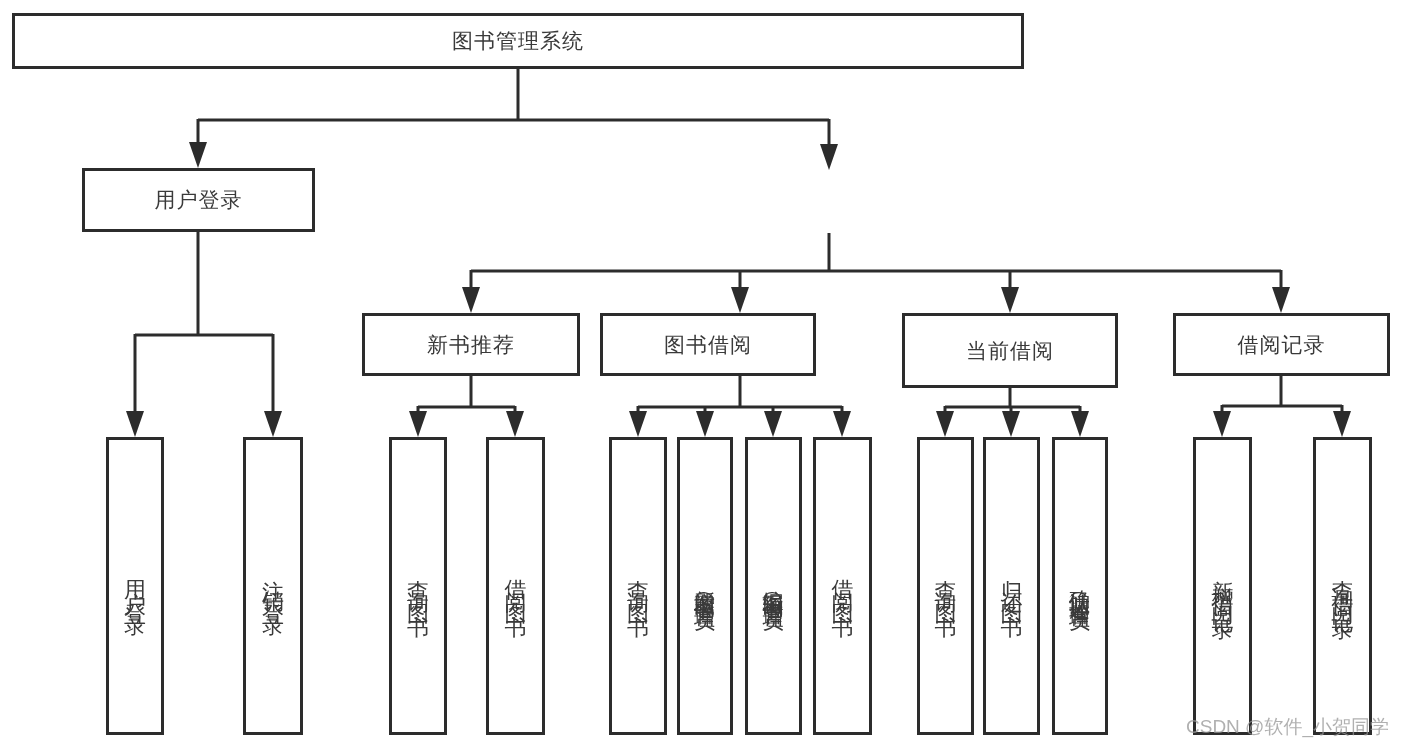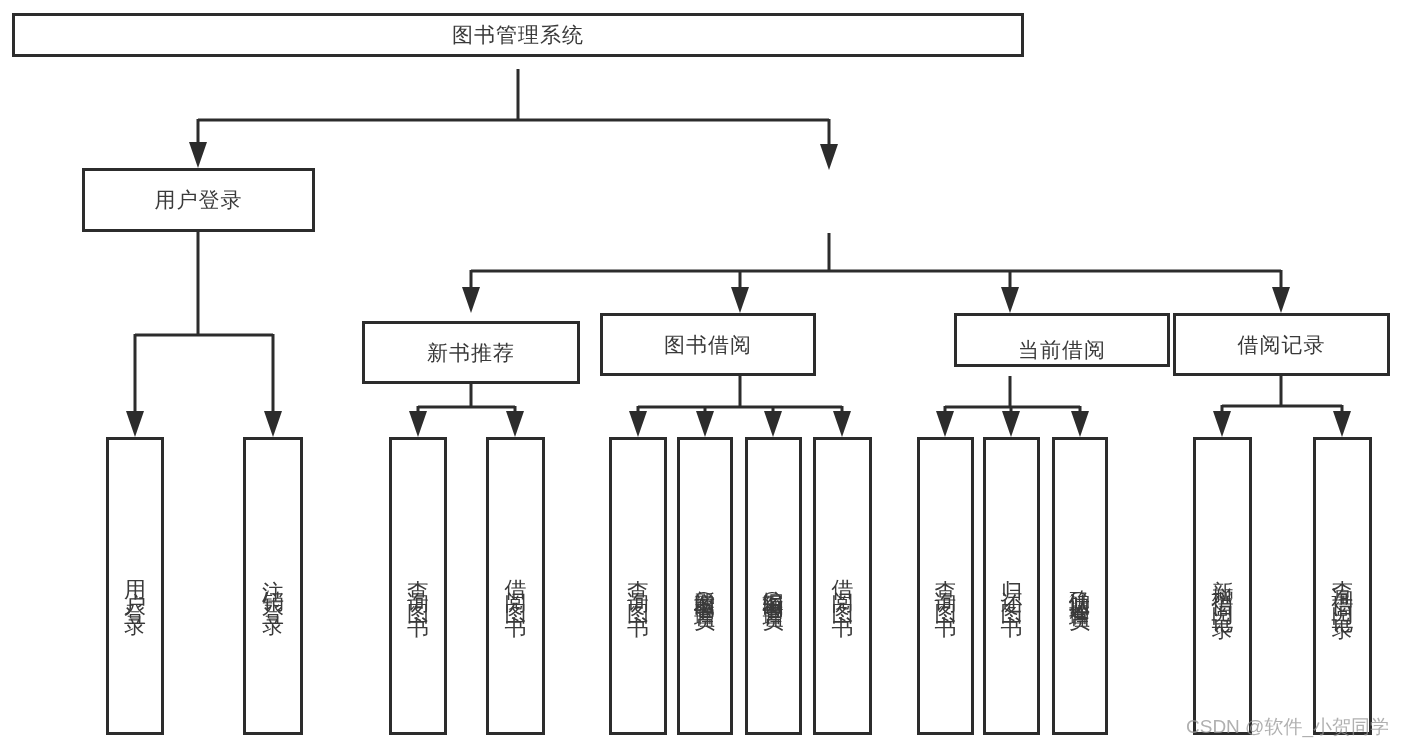--- a/index.html
+++ b/index.html
@@ -87,35 +87,35 @@
       <polygon points="764,411 782,411 773,437"></polygon>
       <polygon points="833,411 851,411 842,437"></polygon>
       <polygon points="936,411 954,411 945,437"></polygon>
       <polygon points="1002,411 1020,411 1011,437"></polygon>
       <polygon points="1071,411 1089,411 1080,437"></polygon>
       <polygon points="1213,411 1231,411 1222,437"></polygon>
       <polygon points="1333,411 1351,411 1342,437"></polygon>
     </g>
   </svg>
 
-  <div class="box" style="left:12px; top:13px; width:1012px; height:44px;">
+  <div class="box" style="left:12px; top:13px; width:1012px; height:56px;">
     <span class="hlabel">图书管理系统</span>
   </div>
 
   <div class="box" style="left:82px; top:168px; width:233px; height:64px;">
     <span class="hlabel">用户登录</span>
   </div>
 
-  <div class="box" style="left:362px; top:321px; width:218px; height:63px;">
+  <div class="box" style="left:362px; top:313px; width:218px; height:63px;">
     <span class="hlabel">新书推荐</span>
   </div>
   <div class="box" style="left:600px; top:313px; width:216px; height:63px;">
     <span class="hlabel">图书借阅</span>
   </div>
-  <div class="box" style="left:954px; top:313px; width:216px; height:54px;align-items:flex-end;">
+  <div class="box" style="left:902px; top:313px; width:216px; height:75px;">
     <span class="hlabel">当前借阅</span>
   </div>
   <div class="box" style="left:1173px; top:313px; width:217px; height:63px;">
     <span class="hlabel">借阅记录</span>
   </div>
 
   <div class="box leaf" style="left:106px; width:58px;">
     <span class="vtext">用户登录</span>
   </div>
   <div class="box leaf" style="left:243px; width:60px;">

